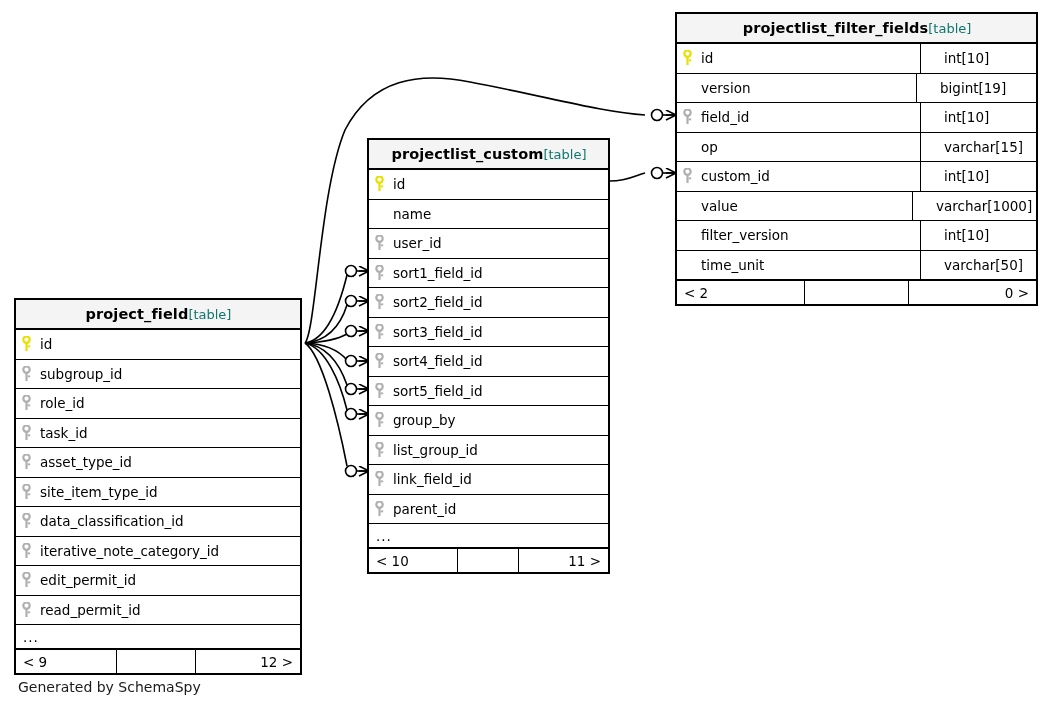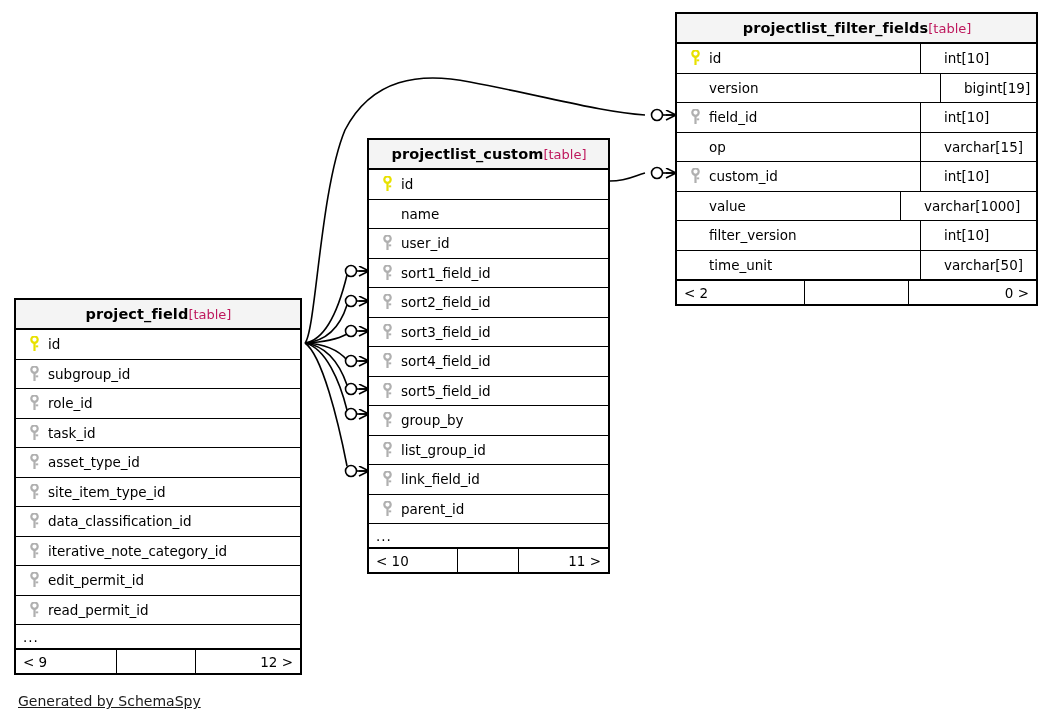--- a/index.html
+++ b/index.html
@@ -46,41 +46,40 @@
     padding: 0 9px 0 10px;
   }
   .tbl-name {
     font-weight: bold;
     font-size: 14.5px;
     color: #000000;
     letter-spacing: 0.1px;
   }
   .tbl-tag {
     font-size: 13px;
-    color: #be185d;
+    color: #0f766e;
   }
   .tbl-rows {
     display: block;
   }
   .row {
     display: flex;
     align-items: center;
     height: 29.5px;
     border-bottom: 1px solid #000000;
     box-sizing: border-box;
     background: #ffffff;
   }
   .row:last-child { border-bottom: none; }
   .col-name {
     display: flex;
     align-items: center;
     flex: 1 1 auto;
     min-width: 0;
     height: 100%;
-    padding-left: 8px;
     box-sizing: border-box;
   }
   .col-type {
     flex: 0 0 auto;
     height: 100%;
     display: flex;
     align-items: center;
     padding-left: 23px;
     border-left: 1px solid #000000;
     box-sizing: border-box;
@@ -124,25 +123,24 @@
     font-size: 13.5px;
     color: #000000;
     box-sizing: border-box;
   }
   .footer-left  { justify-content: flex-start; padding-left: 7px; }
   .footer-mid   { border-left: 1px solid #000000; border-right: 1px solid #000000; }
   .footer-right { justify-content: flex-end; padding-right: 7px; flex: 1 1 auto; }
   .generated {
     position: absolute;
     left: 18px;
-    top: 693px;
+    top: 679px;
     font-size: 14px;
     color: #1a1a1a;
     z-index: 10;
-    text-decoration: underline;
   }
   .key-icon { display:block; }
 </style>
 </head>
 <body>
 
 <div id="canvas">
 
   <svg id="edges" viewBox="0 0 1055 725" width="1055" height="725">
     <defs>
@@ -523,21 +521,21 @@
           <span class="col-label">id</span>
         </div>
         <div class="col-type" style="width:116px;">int[10]</div>
       </div>
 
       <div class="row">
         <div class="col-name">
           <span class="keyslot"></span>
           <span class="col-label">version</span>
         </div>
-        <div class="col-type" style="width:96px;">bigint[19]</div>
+        <div class="col-type" style="width:120px;">bigint[19]</div>
       </div>
 
       <div class="row">
         <div class="col-name">
           <span class="keyslot">
             <svg class="key-icon" width="11" height="16" viewBox="0 0 11 16">
                 <circle cx="5.5" cy="3.6" r="3.2" fill="none" stroke="#b0b0b0" stroke-width="2.2"></circle>
                 <rect x="4.4" y="6" width="2.2" height="9" fill="#b0b0b0"></rect>
                 <rect x="6.6" y="9.4" width="2.6" height="1.9" fill="#b0b0b0"></rect>
               </svg>
@@ -567,21 +565,21 @@
           <span class="col-label">custom_id</span>
         </div>
         <div class="col-type" style="width:116px;">int[10]</div>
       </div>
 
       <div class="row">
         <div class="col-name">
           <span class="keyslot"></span>
           <span class="col-label">value</span>
         </div>
-        <div class="col-type" style="width:136px;">varchar[1000]</div>
+        <div class="col-type" style="width:124px;">varchar[1000]</div>
       </div>
 
       <div class="row">
         <div class="col-name">
           <span class="keyslot"></span>
           <span class="col-label">filter_version</span>
         </div>
         <div class="col-type" style="width:116px;">int[10]</div>
       </div>
 

